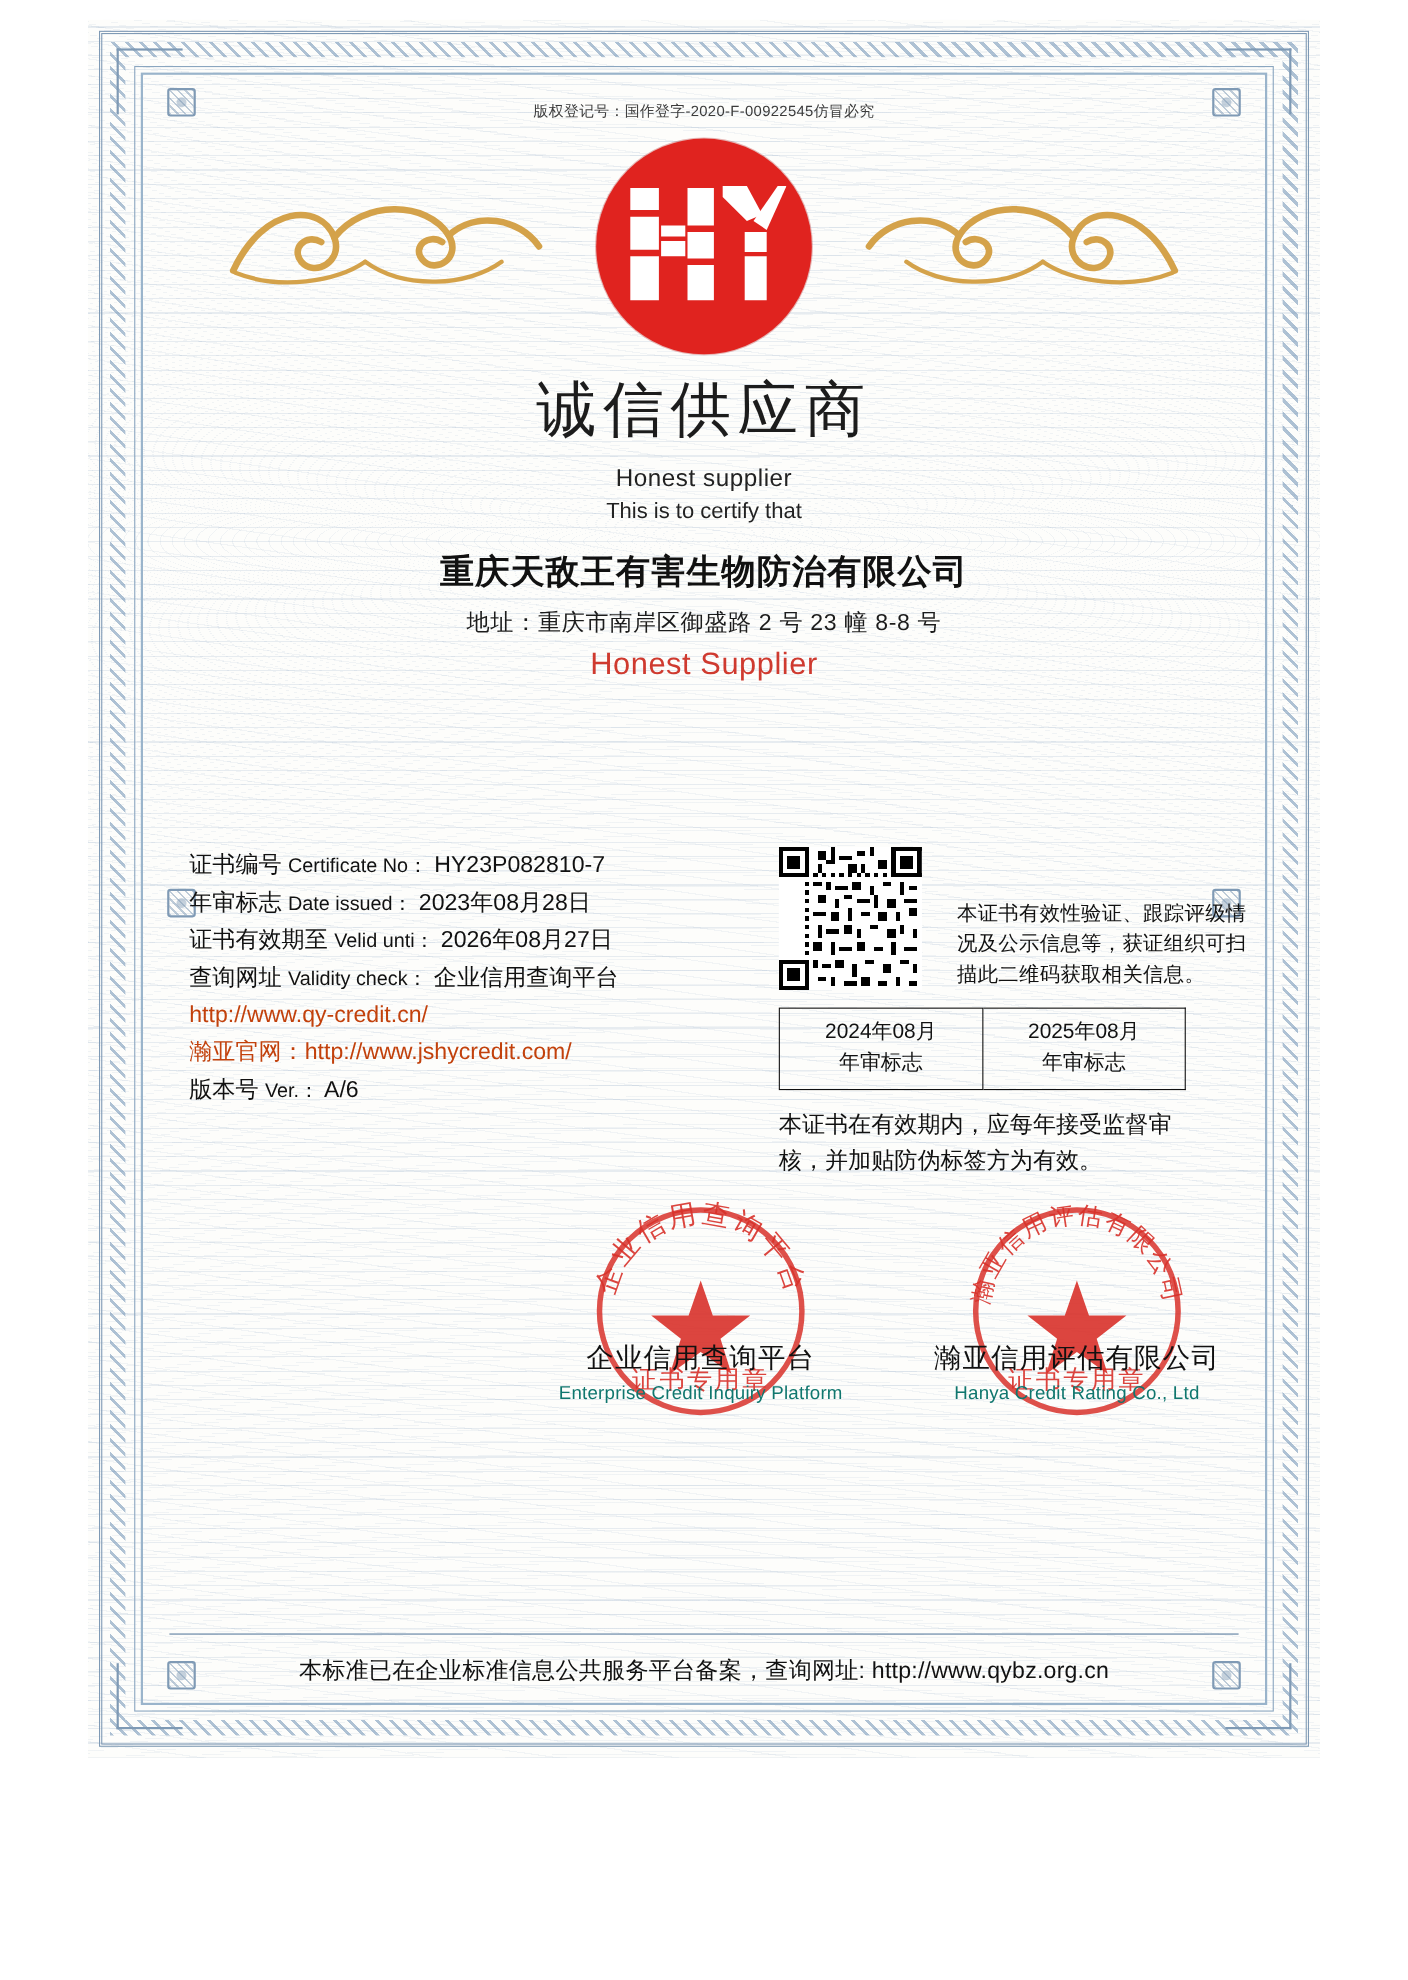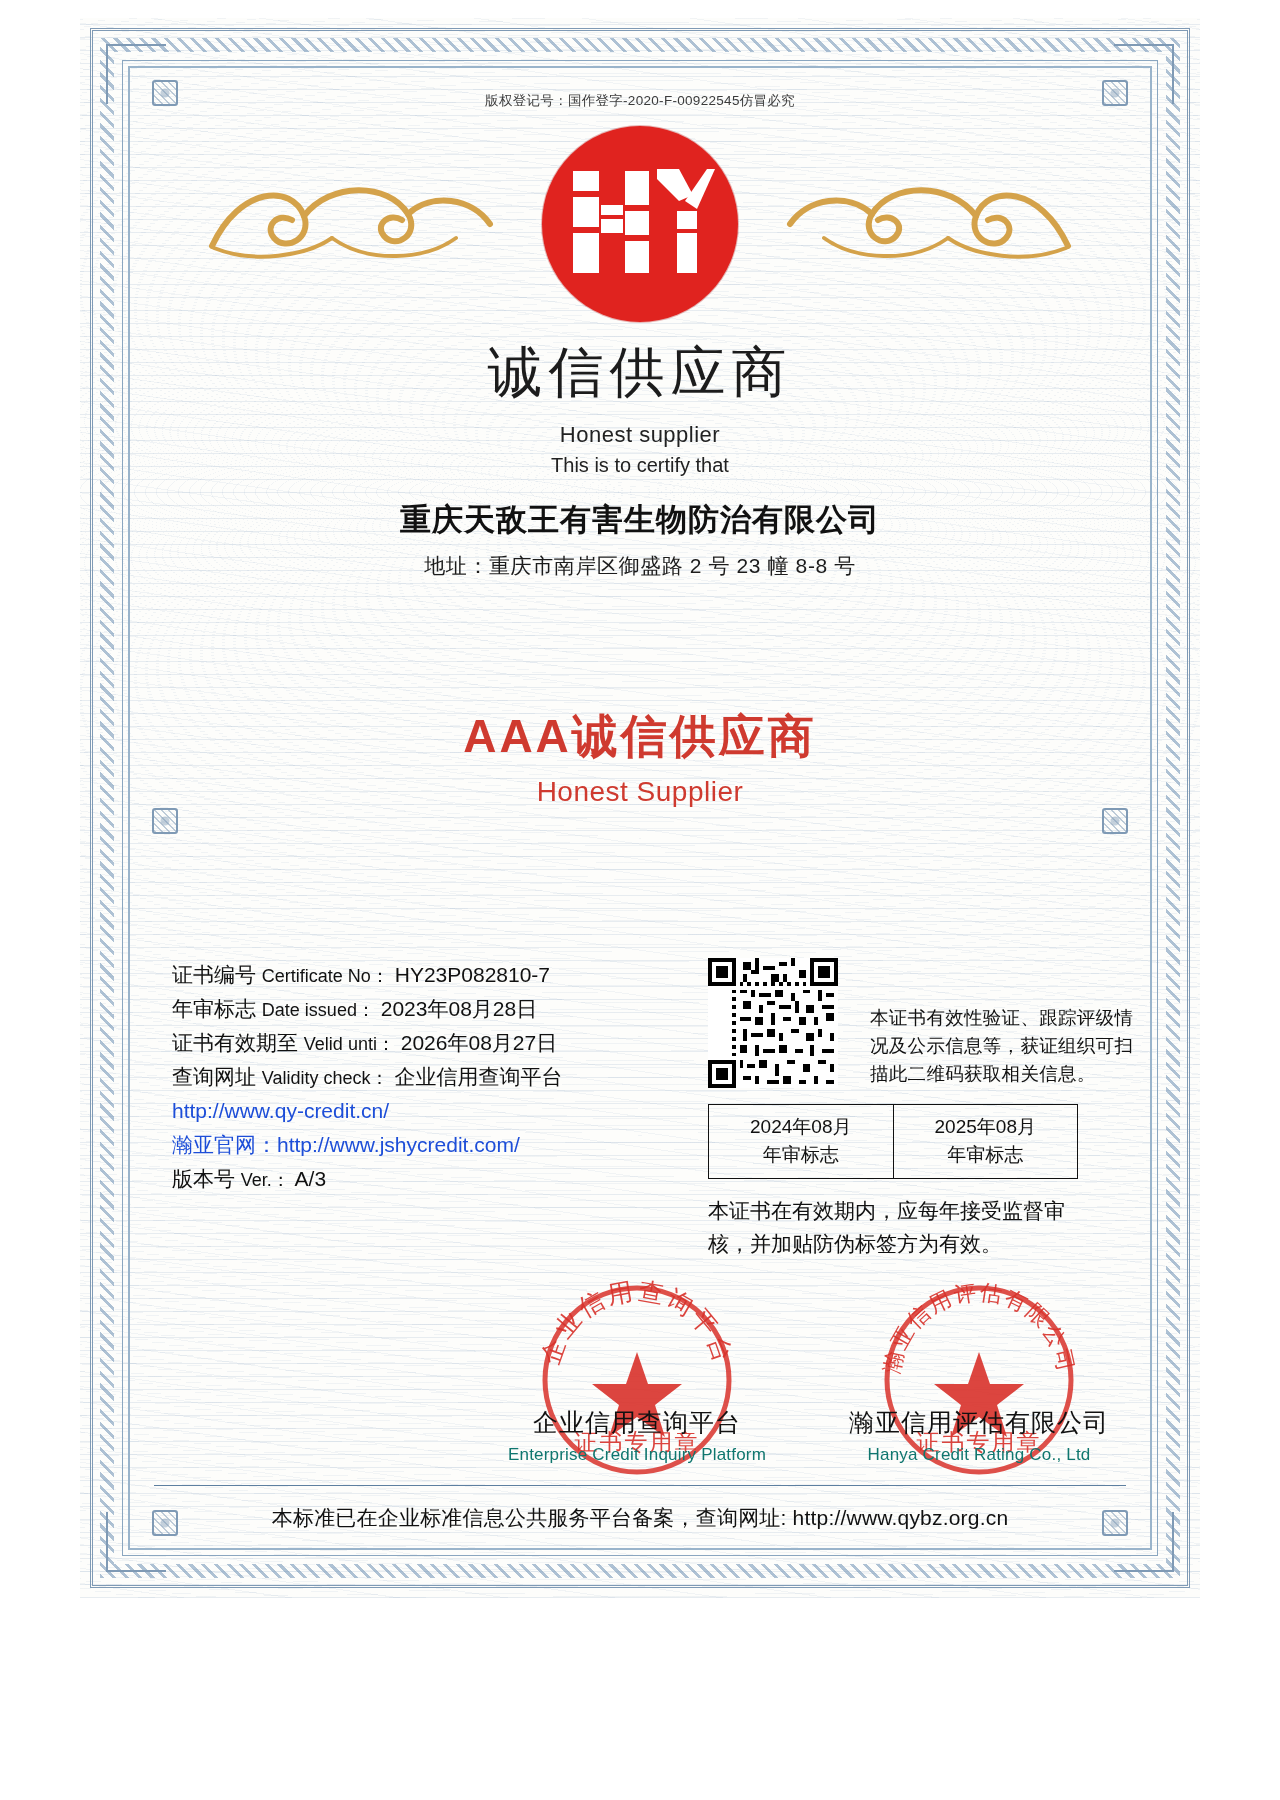--- a/index.html
+++ b/index.html
@@ -243,21 +243,21 @@
     font-size: 21px;
     color: #111;
     line-height: 1.62;
     white-space: nowrap;
   }
   .det-line .en {
     font-size: 18px;
   }
   .det-url {
     font-size: 21px;
-    color: #1d4ed8;
+    color: #c2410c;
     line-height: 1.62;
   }
 
   .details-right {
     flex: 1;
     display: block;
     padding-left: 6px;
   }
   .qr-row {
     display: flex;
@@ -434,21 +434,20 @@
     </div>
 
     <div class="title-cn">诚信供应商</div>
     <div class="title-en">Honest supplier</div>
 
     <div class="certify-en">This is to certify that</div>
 
     <div class="company-name">重庆天敌王有害生物防治有限公司</div>
     <div class="company-addr">地址：重庆市南岸区御盛路 2 号 23 幢 8-8 号</div>
 
-    <div class="award-cn">AAA诚信供应商</div>
     <div class="award-en">Honest Supplier</div>
 
     <div class="details-row">
 
       <div class="details-left">
         <div class="det-line">
           <span>证书编号</span>
           <span class="en">Certificate No：</span>
           <span>HY23P082810-7</span>
         </div>
@@ -467,21 +466,21 @@
           <span class="en">Validity check：</span>
           <span>企业信用查询平台</span>
         </div>
         <div class="det-url">http://www.qy-credit.cn/</div>
         <div class="det-url">
           <span>瀚亚官网：</span><span>http://www.jshycredit.com/</span>
         </div>
         <div class="det-line">
           <span>版本号</span>
           <span class="en">Ver.：</span>
-          <span>A/3</span>
+          <span>A/6</span>
         </div>
       </div>
 
       <div class="details-right">
         <div class="qr-row">
           <svg class="qr-code" viewBox="0 0 33 33" shape-rendering="crispEdges">
             <rect width="33" height="33" fill="#ffffff"></rect>
             <g fill="#000000">
 
               <rect x="0" y="0" width="7" height="1"></rect>

